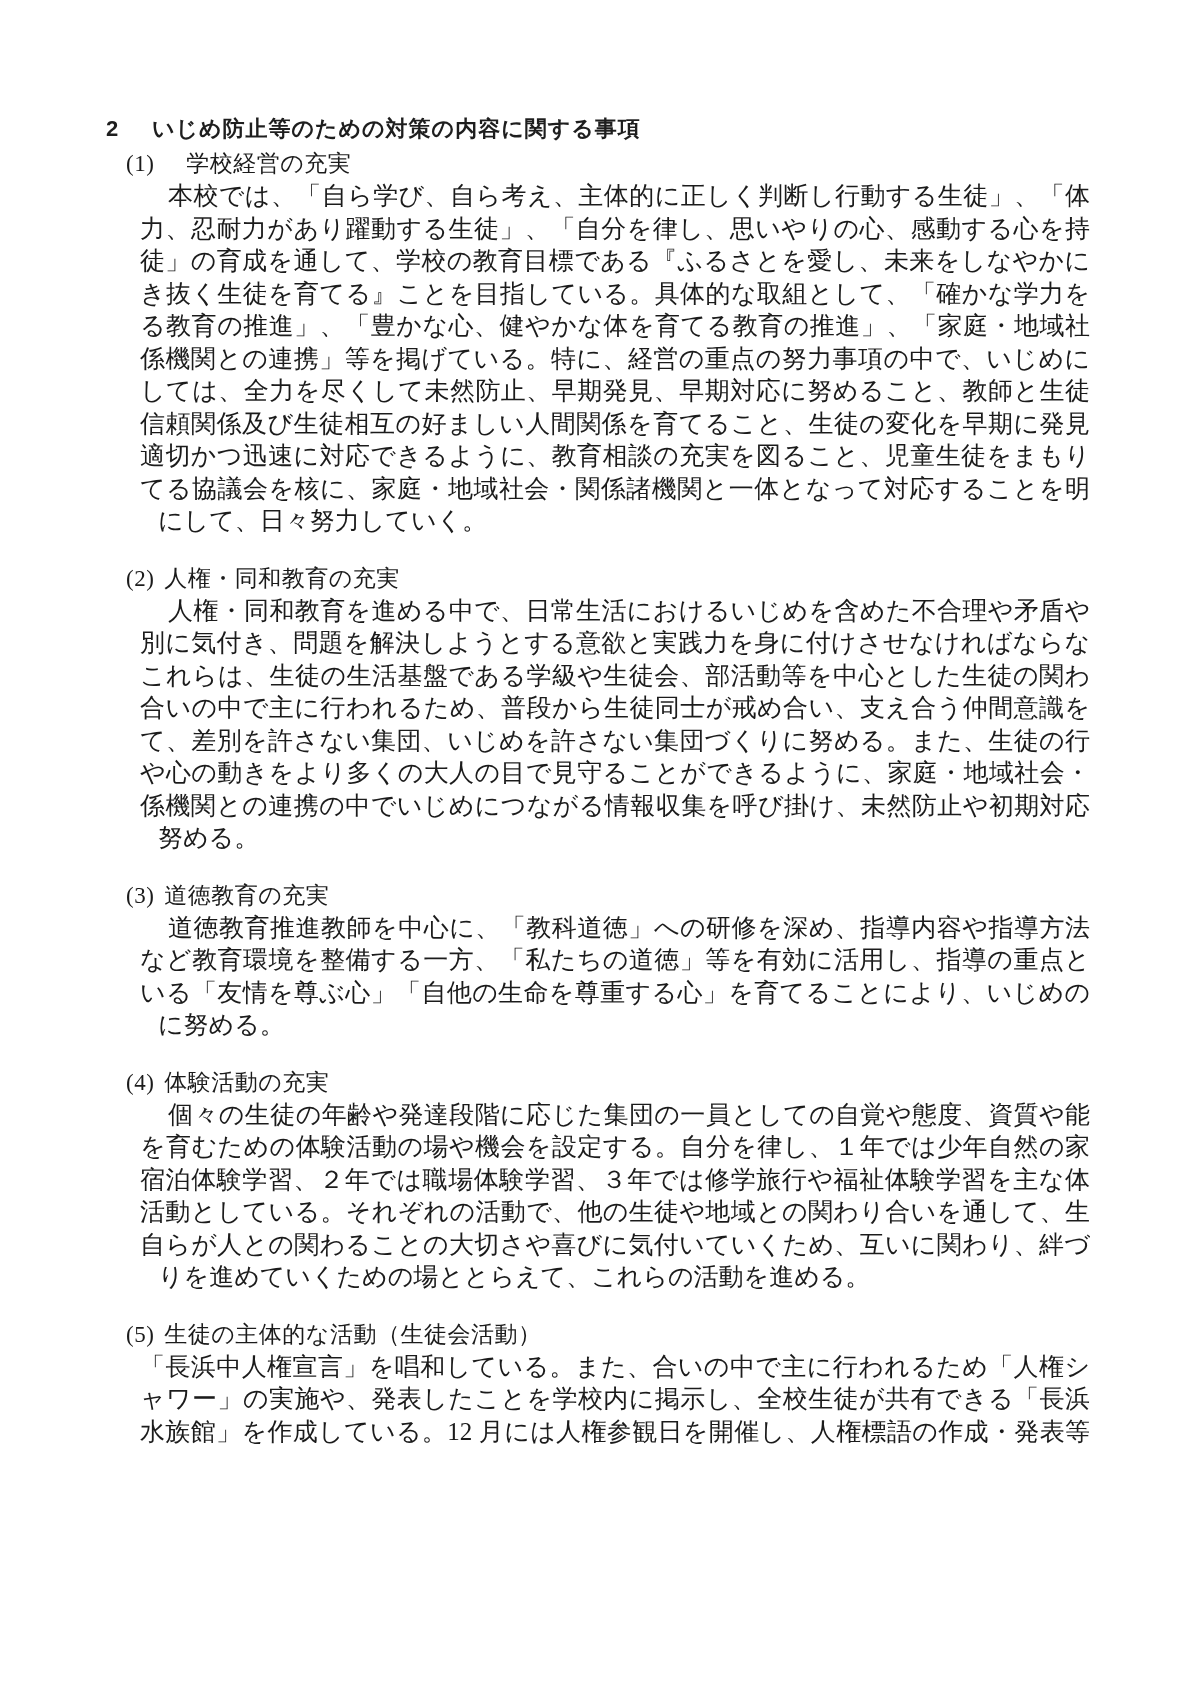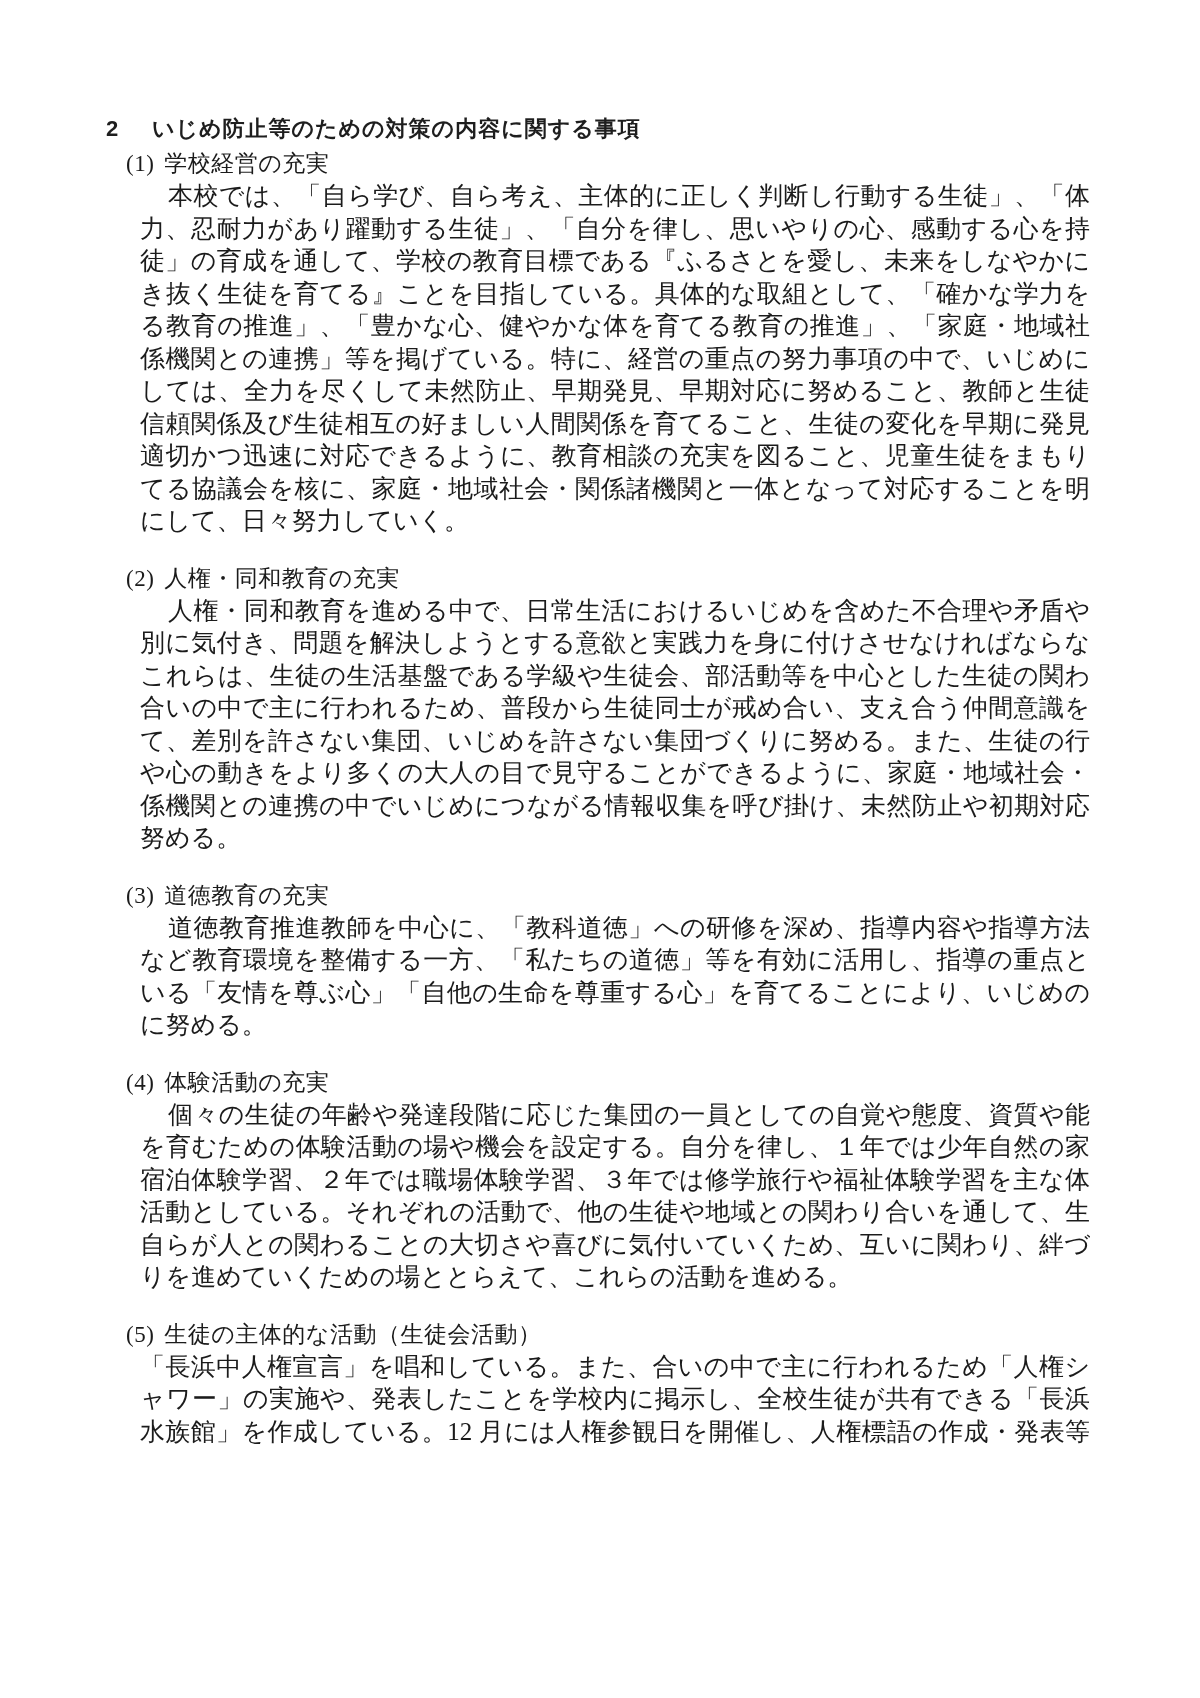--- a/index.html
+++ b/index.html
@@ -29,33 +29,33 @@
   .section{margin:0;}
   .sec-heading{
     display:flex;
     margin:24px 0 0 -14px;
     font-size:23px;
     line-height:33px;
     letter-spacing:0.5px;
   }
   #sections .section:first-child .sec-heading{margin-top:2px;}
   .sec-num{flex:none;margin-right:10px;}
-  #sections .section:first-child .sec-title{text-align:center;}
+  #sections .section:first-child .sec-title{margin-left:22px;text-align:center;}
   .para{width:950px;}
   .line{
     font-size:25px;
     line-height:32.5px;
     height:32.5px;
     overflow:hidden;
     text-align:justify;
     text-align-last:justify;
     color:#1b1b1b;
   }
   .line.indent{text-indent:28px;}
-  .line.flush{text-align-last:left;}
+  .line.flush{text-align-last:left;margin-left:18px;}
 </style>
 </head>
 <body>
 
 <div class="page">
   <h1 class="doc-title">
     <span class="h-num">2</span>
     <span class="h-text">いじめ防止等のための対策の内容に関する事項</span>
   </h1>
   <div id="sections">

